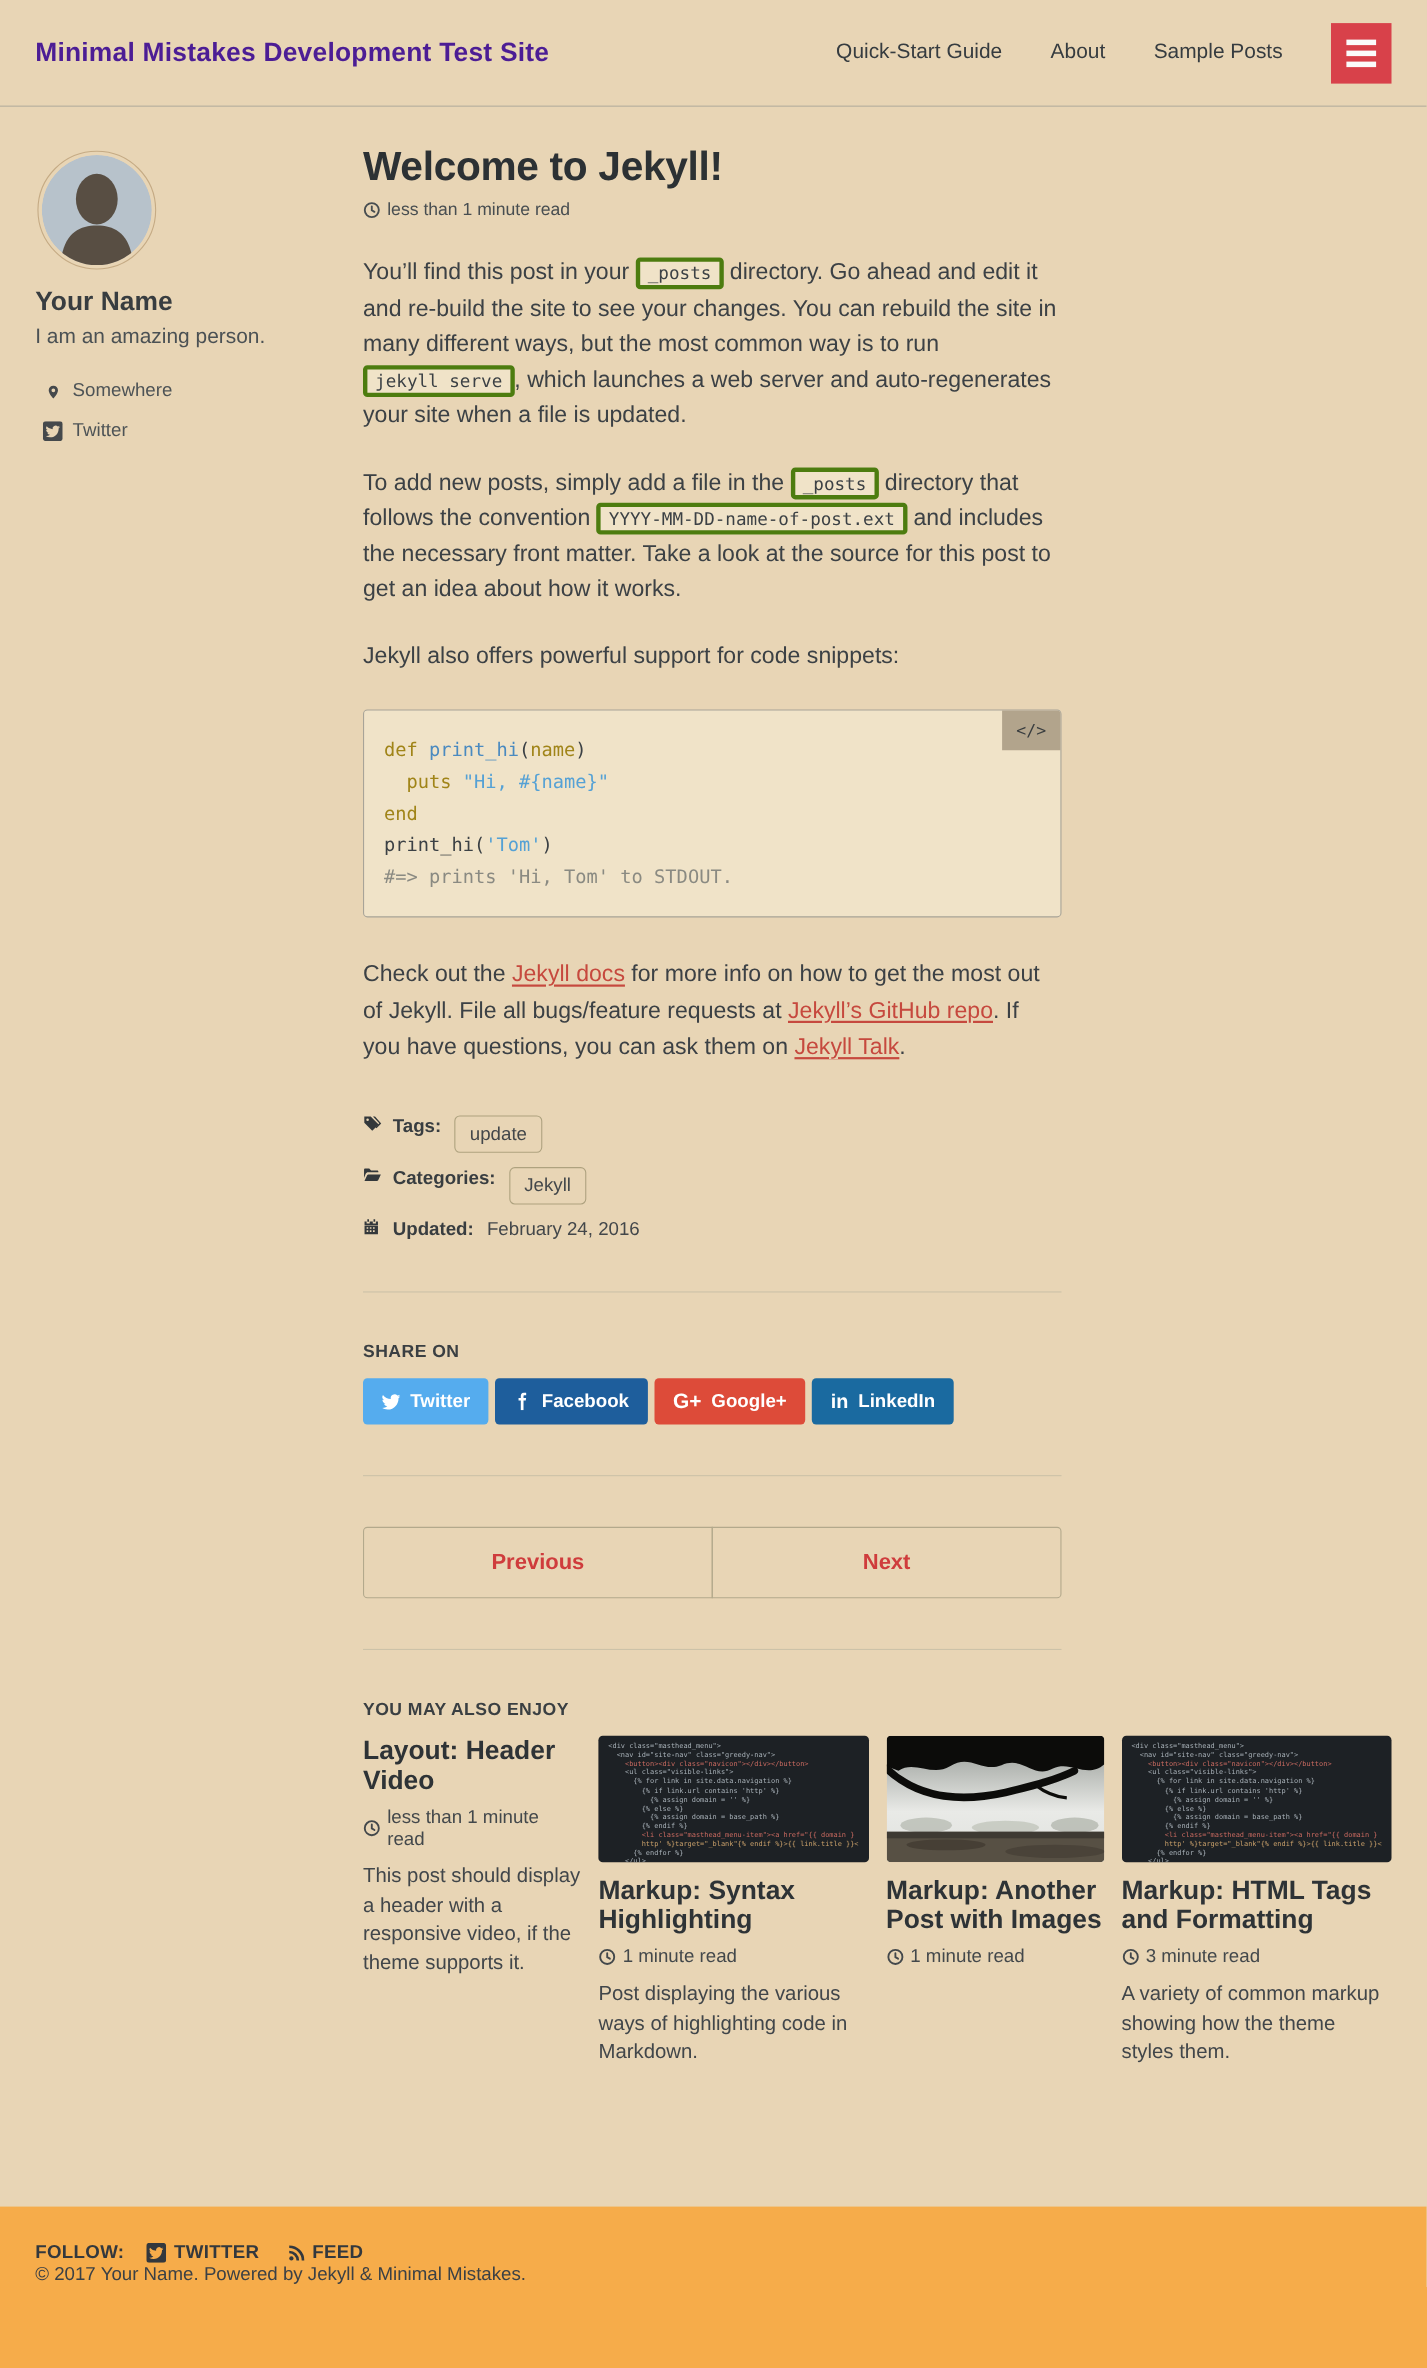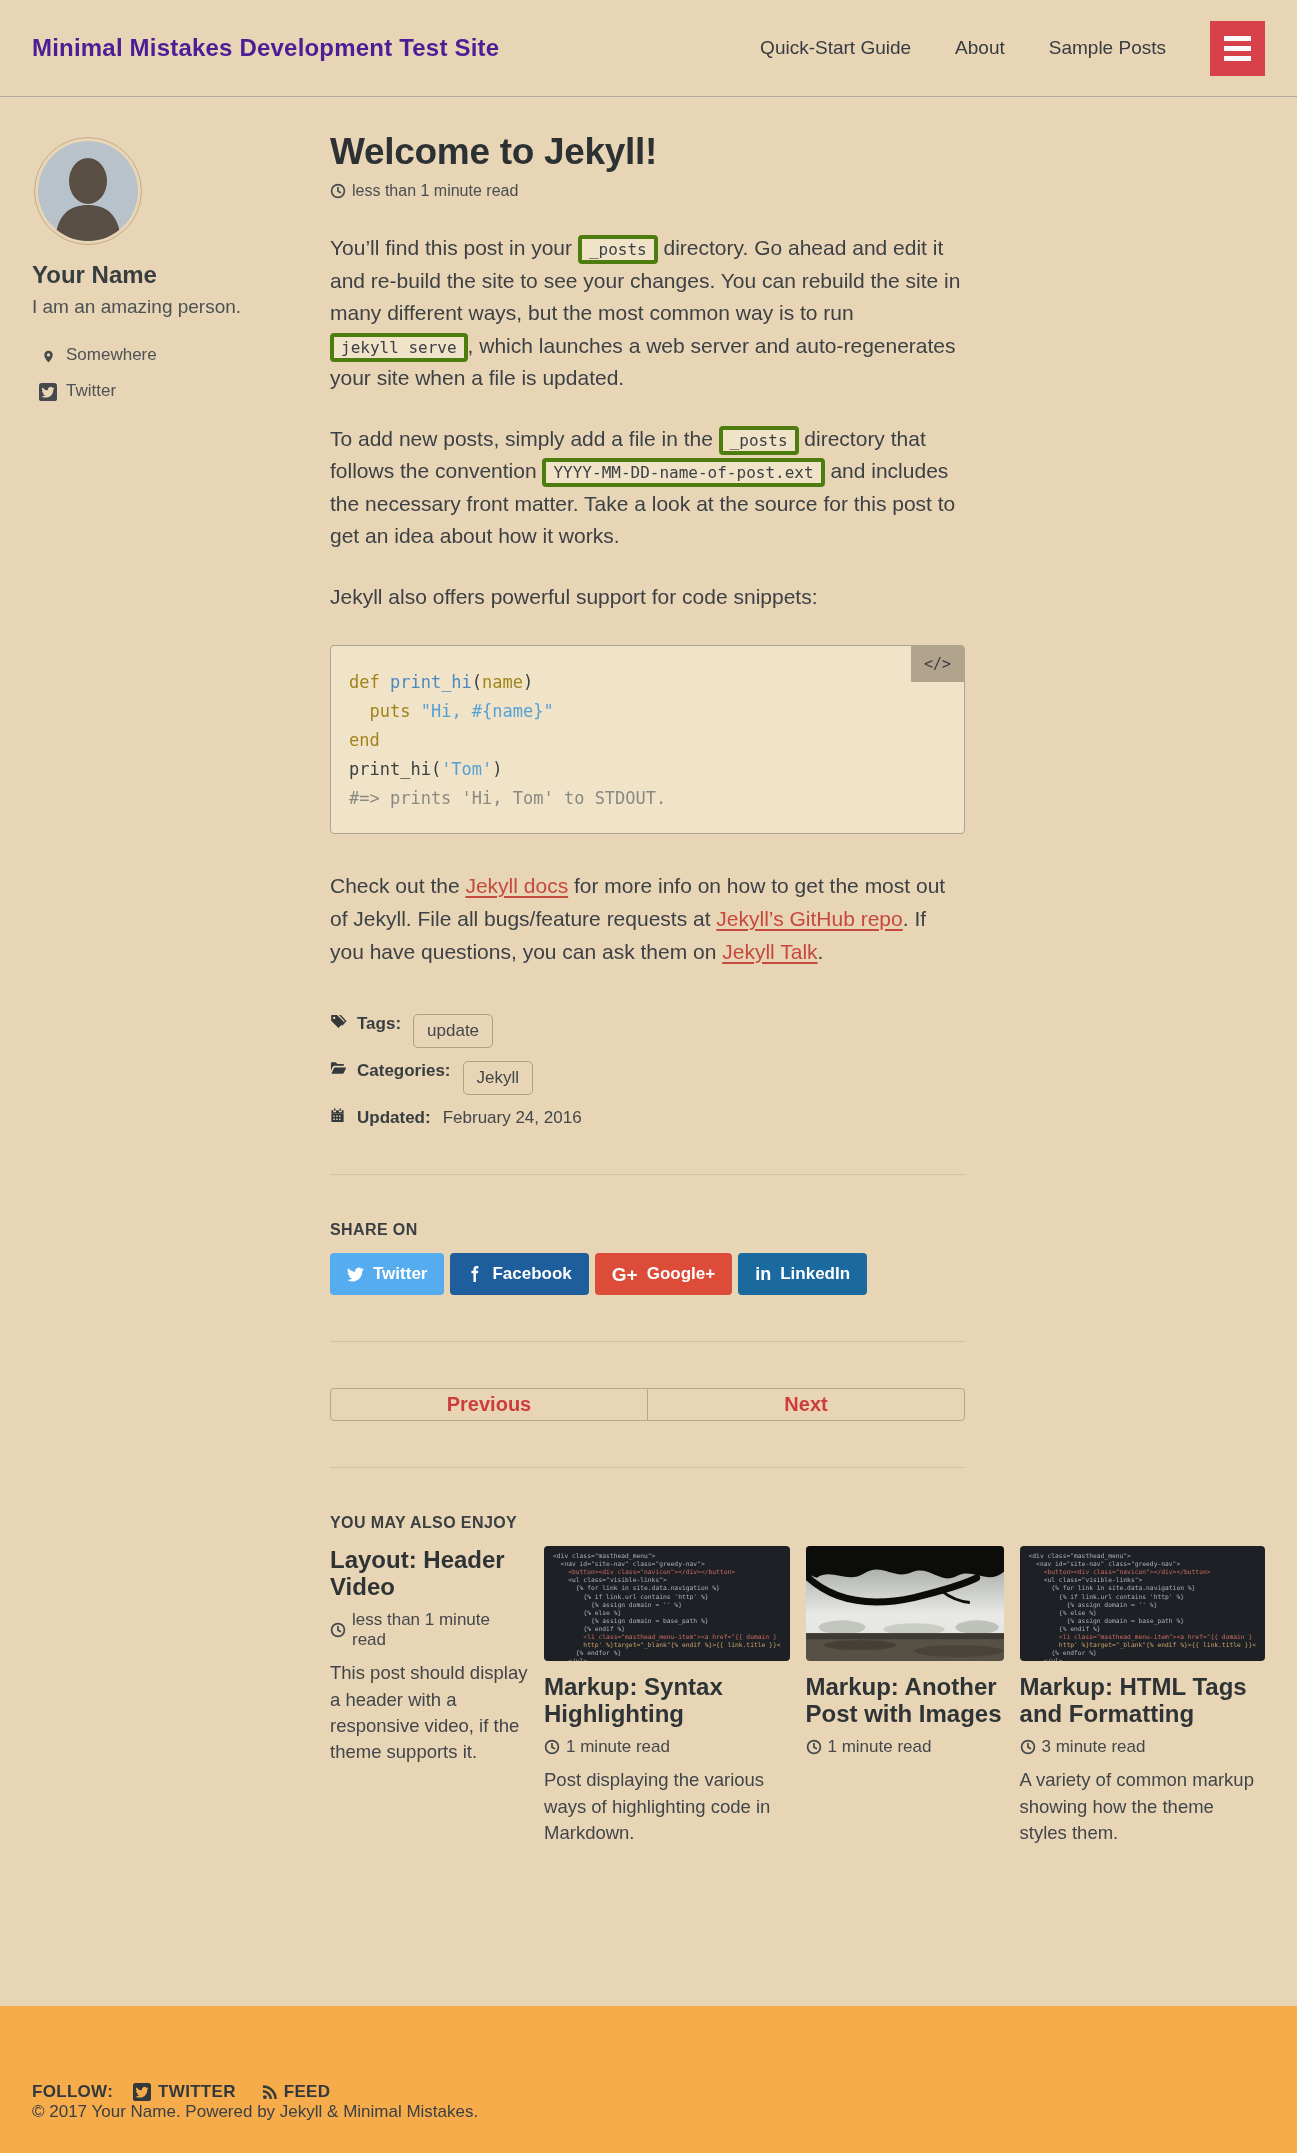--- a/index.html
+++ b/index.html
@@ -57,41 +57,41 @@
   .divider{border:none;border-top:1px solid #ccc2a8;margin:46px 0}
   
   .section-label{font-size:16px;font-weight:bold;color:#3a3f42;letter-spacing:.4px;margin:0 0 14px}
   .share-row{display:flex}
   .share-btn{display:inline-flex;align-items:center;border:none;border-radius:4px;color:#fff;font-weight:bold;
     font-size:17px;padding:0 17px;height:42px;margin-right:6px;font-family:inherit;cursor:pointer}
   .share-btn .ic{display:inline-flex;margin-right:9px;align-items:center}
   .txt-ic{font-weight:bold;line-height:1}
   
   .pager{display:flex;margin:26px 0 0}
-  .pager a{flex:1;text-align:center;padding:4px 0;font-size:20px;font-weight:bold;color:#cf3c3c;
+  .pager a{flex:1;text-align:center;padding:20px 0;font-size:20px;font-weight:bold;color:#cf3c3c;
     text-decoration:none;border:1px solid #b3a98c}
   .pager a.next{margin-left:-1px}
   .pager a:first-child{border-radius:4px 0 0 4px}
   .pager a:last-child{border-radius:0 4px 4px 0}
   
   .related{margin-top:20px;padding-bottom:40px}
   .related-grid{display:grid;grid-template-columns:repeat(4,1fr);gap:0 16px;margin-top:14px}
   .card-title{font-size:24px;font-weight:bold;line-height:1.13;color:#2e3336;margin:12px 0 10px;cursor:pointer}
   .card > .card-title:first-child{margin-top:0}
   .card-meta{display:flex;align-items:center;font-size:17px;color:#43484b;margin-bottom:10px}
   .card-meta .ic{display:inline-flex;margin-right:6px;color:#43484b}
   .card-excerpt{font-size:18.5px;line-height:1.42;color:#41464a;margin:0}
   .thumb{height:115px;border-radius:4px;overflow:hidden;cursor:pointer}
   .thumb.code{background:#1d2125;padding:6px 9px;box-sizing:border-box}
   .thumb-line{font-family:"DejaVu Sans Mono","Liberation Mono",monospace;font-size:6.3px;line-height:8.1px;white-space:pre}
   .tl-g{color:#a8b1b8}.tl-r{color:#c96a60}.tl-o{color:#c9a06a}
   .thumb.landscape svg{width:100%;height:100%;display:block}
   
   .site-footer{flex:none;height:147px;background:#f6ac4a;padding:0 32px;box-sizing:border-box}
-  .follow-row{padding-top:76px;display:flex;align-items:center;font-size:17px;font-weight:bold;color:#33383d}
+  .follow-row{padding-top:32px;display:flex;align-items:center;font-size:17px;font-weight:bold;color:#33383d}
   .follow-label{margin-right:20px;letter-spacing:.3px}
   .follow-link{display:inline-flex;align-items:center;color:#33383d;text-decoration:none;margin-right:26px;letter-spacing:.3px}
   .follow-link .ic{display:inline-flex;margin-right:7px;color:#33383d;--cut:#f6ac4a}
   .copyright{font-size:17px;color:#3b4045}
   .ic svg{display:block}
 </style>
 </head>
 <body>
 
 <header class="masthead">

